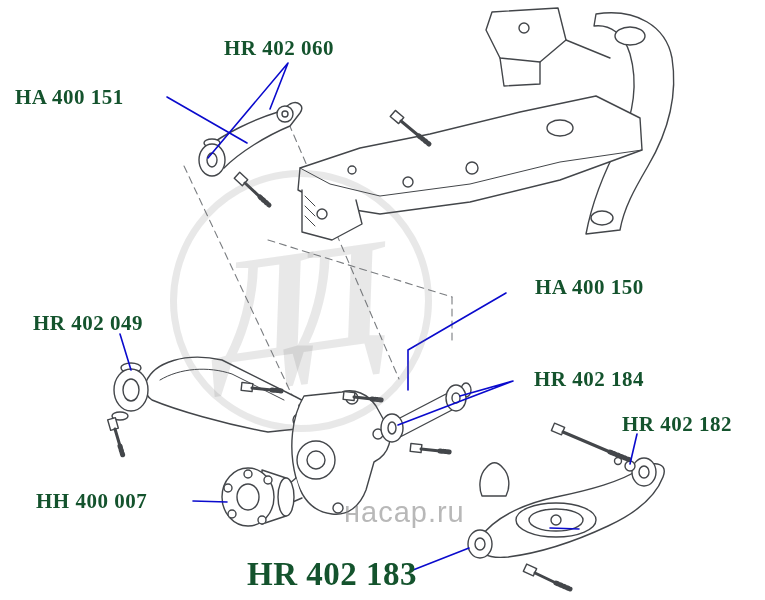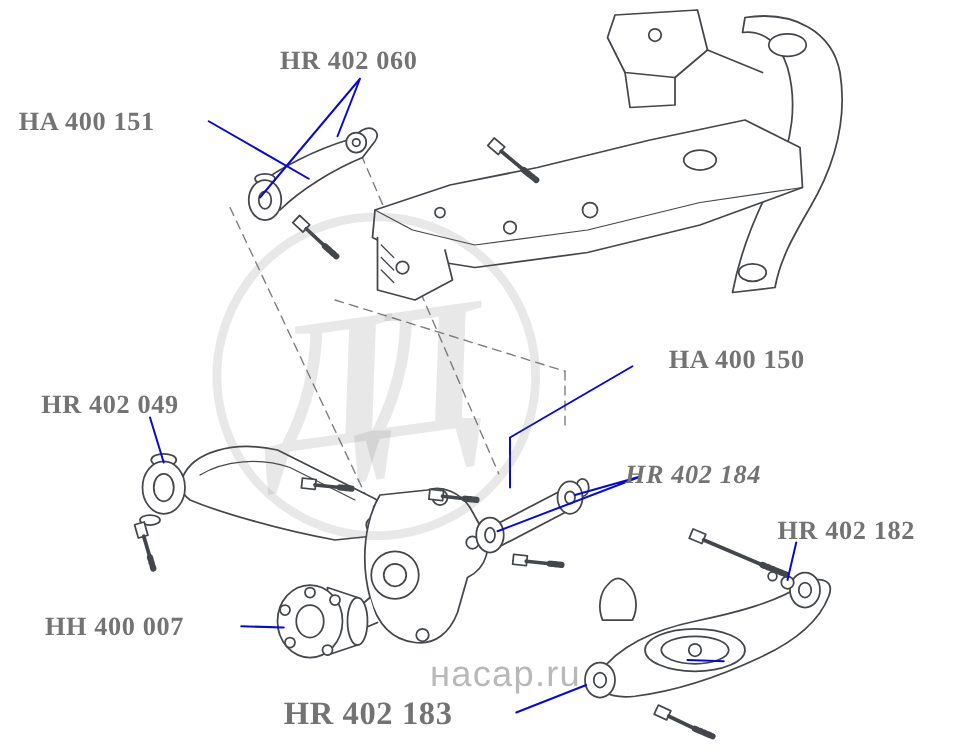--- a/index.html
+++ b/index.html
@@ -1,40 +1,39 @@
 <!DOCTYPE html>
 <html><head>
 <meta charset="utf-8">
 <style>
   * { margin:0; padding:0; box-sizing:border-box; }
   html,body { background:#ffffff; }
   body { font-family:"Liberation Serif", serif; }
   .stage { position:relative; width:765px; height:600px; background:#ffffff; overflow:hidden; }
   .svg-layer { position:absolute; left:0; top:0; width:765px; height:600px; }
   .part-label {
-    position:absolute; font-weight:bold; font-size:21px; color:#737373;
+    position:absolute; font-weight:bold; font-size:21px; color:#14532d;
     white-space:nowrap; letter-spacing:.5px; font-family:"Liberation Serif", serif;
   }
-  .part-label.big { font-size:26px; }
+  .part-label.big { font-size:33px;margin-left:20px; }
   .wm-circle {
     position:absolute; left:170px; top:170px; width:262px; height:262px;
     border:7px solid rgba(110,110,110,.16); border-radius:50%;
     display:flex; align-items:center; justify-content:center;
     transform:rotate(-8deg); pointer-events:none;
   }
   .wm-logo {
     font-family:"Liberation Serif", serif; font-style:italic; font-weight:bold;
     font-size:150px; color:rgba(110,110,110,.16); letter-spacing:-30px; padding-right:30px;
     line-height:1;
   }
   .wm-site {
     position:absolute; left:344px; top:496px; font-size:29px; letter-spacing:1px;
     color:rgba(125,125,125,.55); font-family:"Liberation Sans", sans-serif;
     pointer-events:none;
-    margin-top:28px;
   }
 </style>
 </head>
 <body>
 
 <div class="stage">
 
   <svg class="svg-layer" viewBox="0 0 765 600" fill="none" stroke="#43464a" stroke-width="1.4" stroke-linecap="round" stroke-linejoin="round">
 
     <g stroke="#7a7d80" stroke-width="1.1" stroke-dasharray="7 5">
@@ -182,16 +181,16 @@
     <span class="wm-logo">ДД</span>
   </div>
   <div class="wm-site">насар.ru</div>
 
   <div class="part-label" style="left:224px; top:36px;">HR 402 060</div>
   <div class="part-label" style="left:15px;  top:85px;text-align:right;">HA 400 151</div>
   <div class="part-label" style="left:33px;  top:311px;">HR 402 049</div>
   <div class="part-label" style="left:36px;  top:489px;">HH 400 007</div>
   <div class="part-label big" style="left:227px; top:556px;">HR 402 183</div>
   <div class="part-label" style="left:535px; top:275px;">HA 400 150</div>
-  <div class="part-label" style="left:500px; top:367px;font-style:italic;">HR 402 184</div>
+  <div class="part-label" style="left:534px; top:367px;">HR 402 184</div>
   <div class="part-label" style="left:586px; top:412px;margin-left:36px;">HR 402 182</div>
 
 </div>
 
 </body></html>

